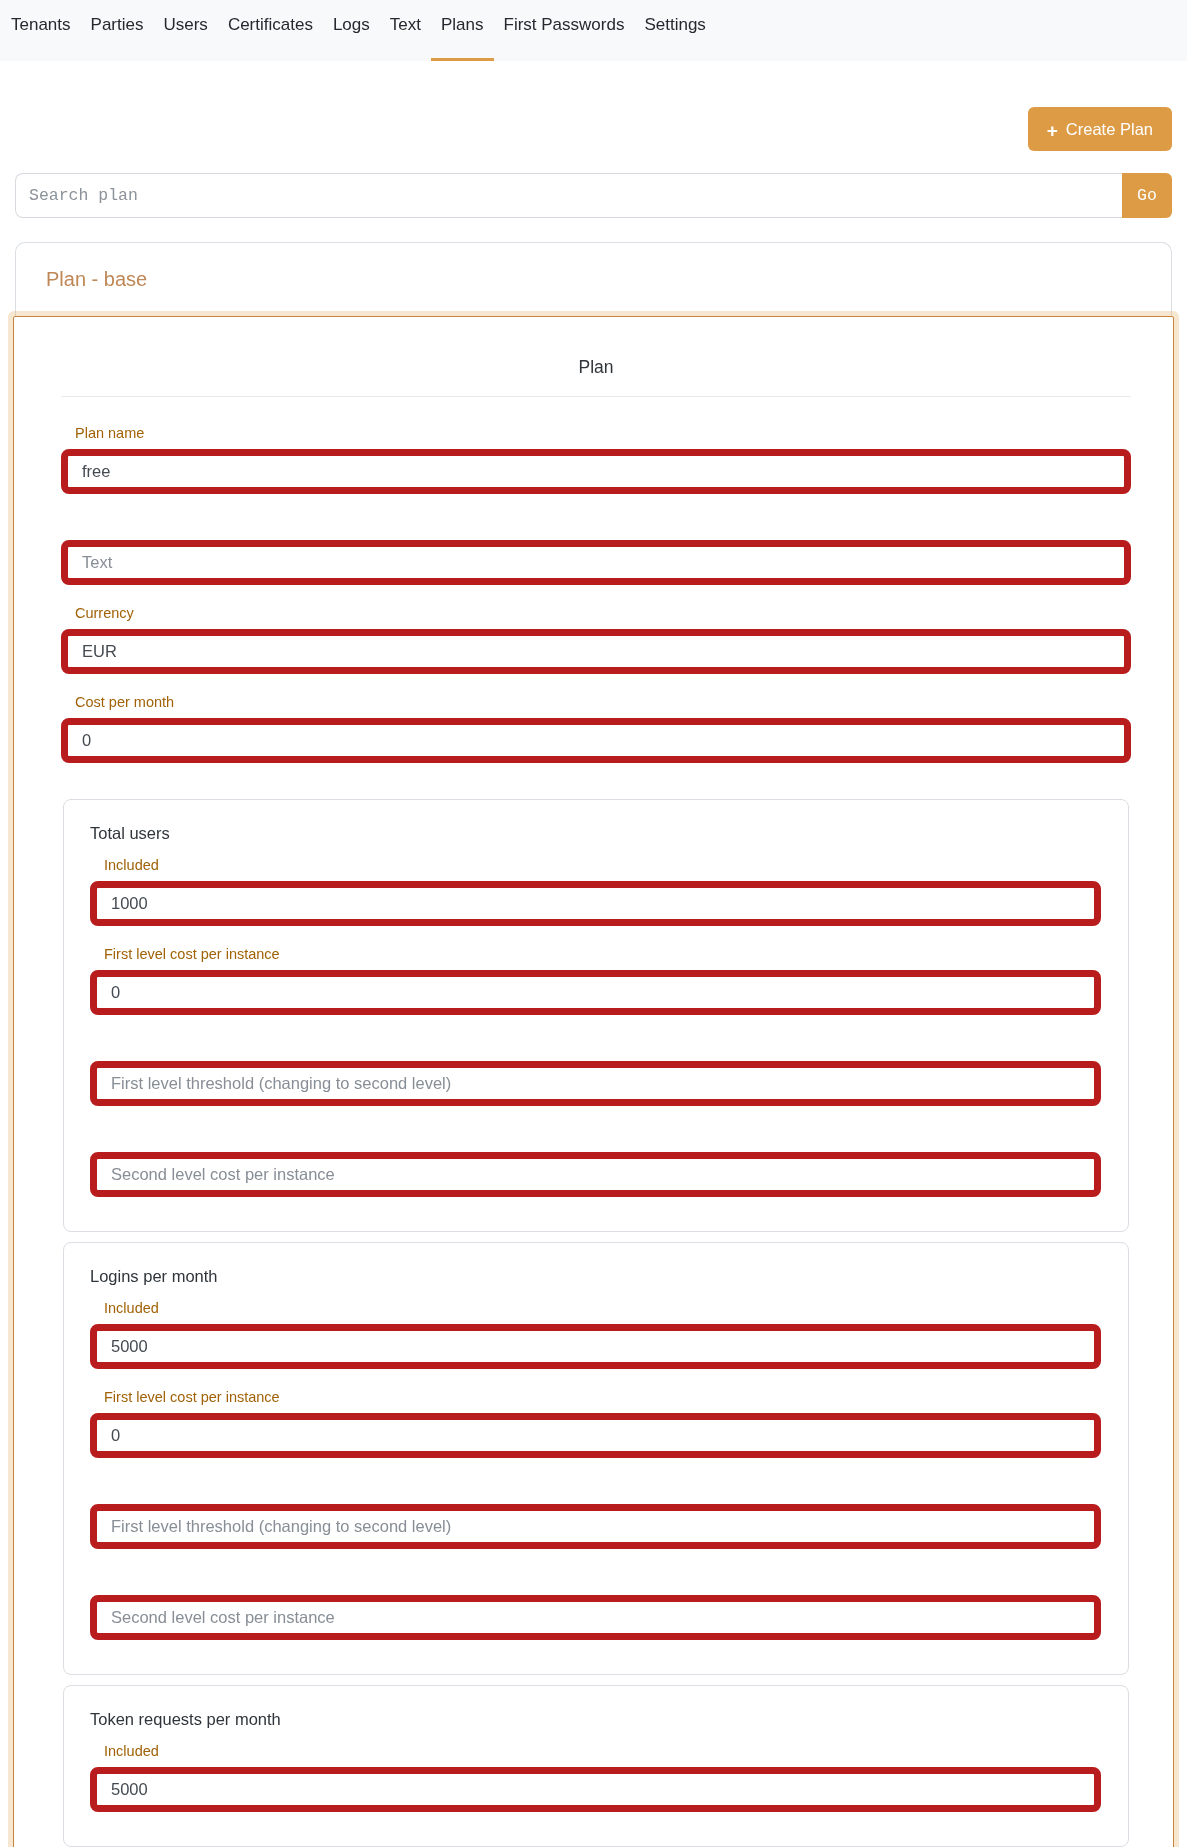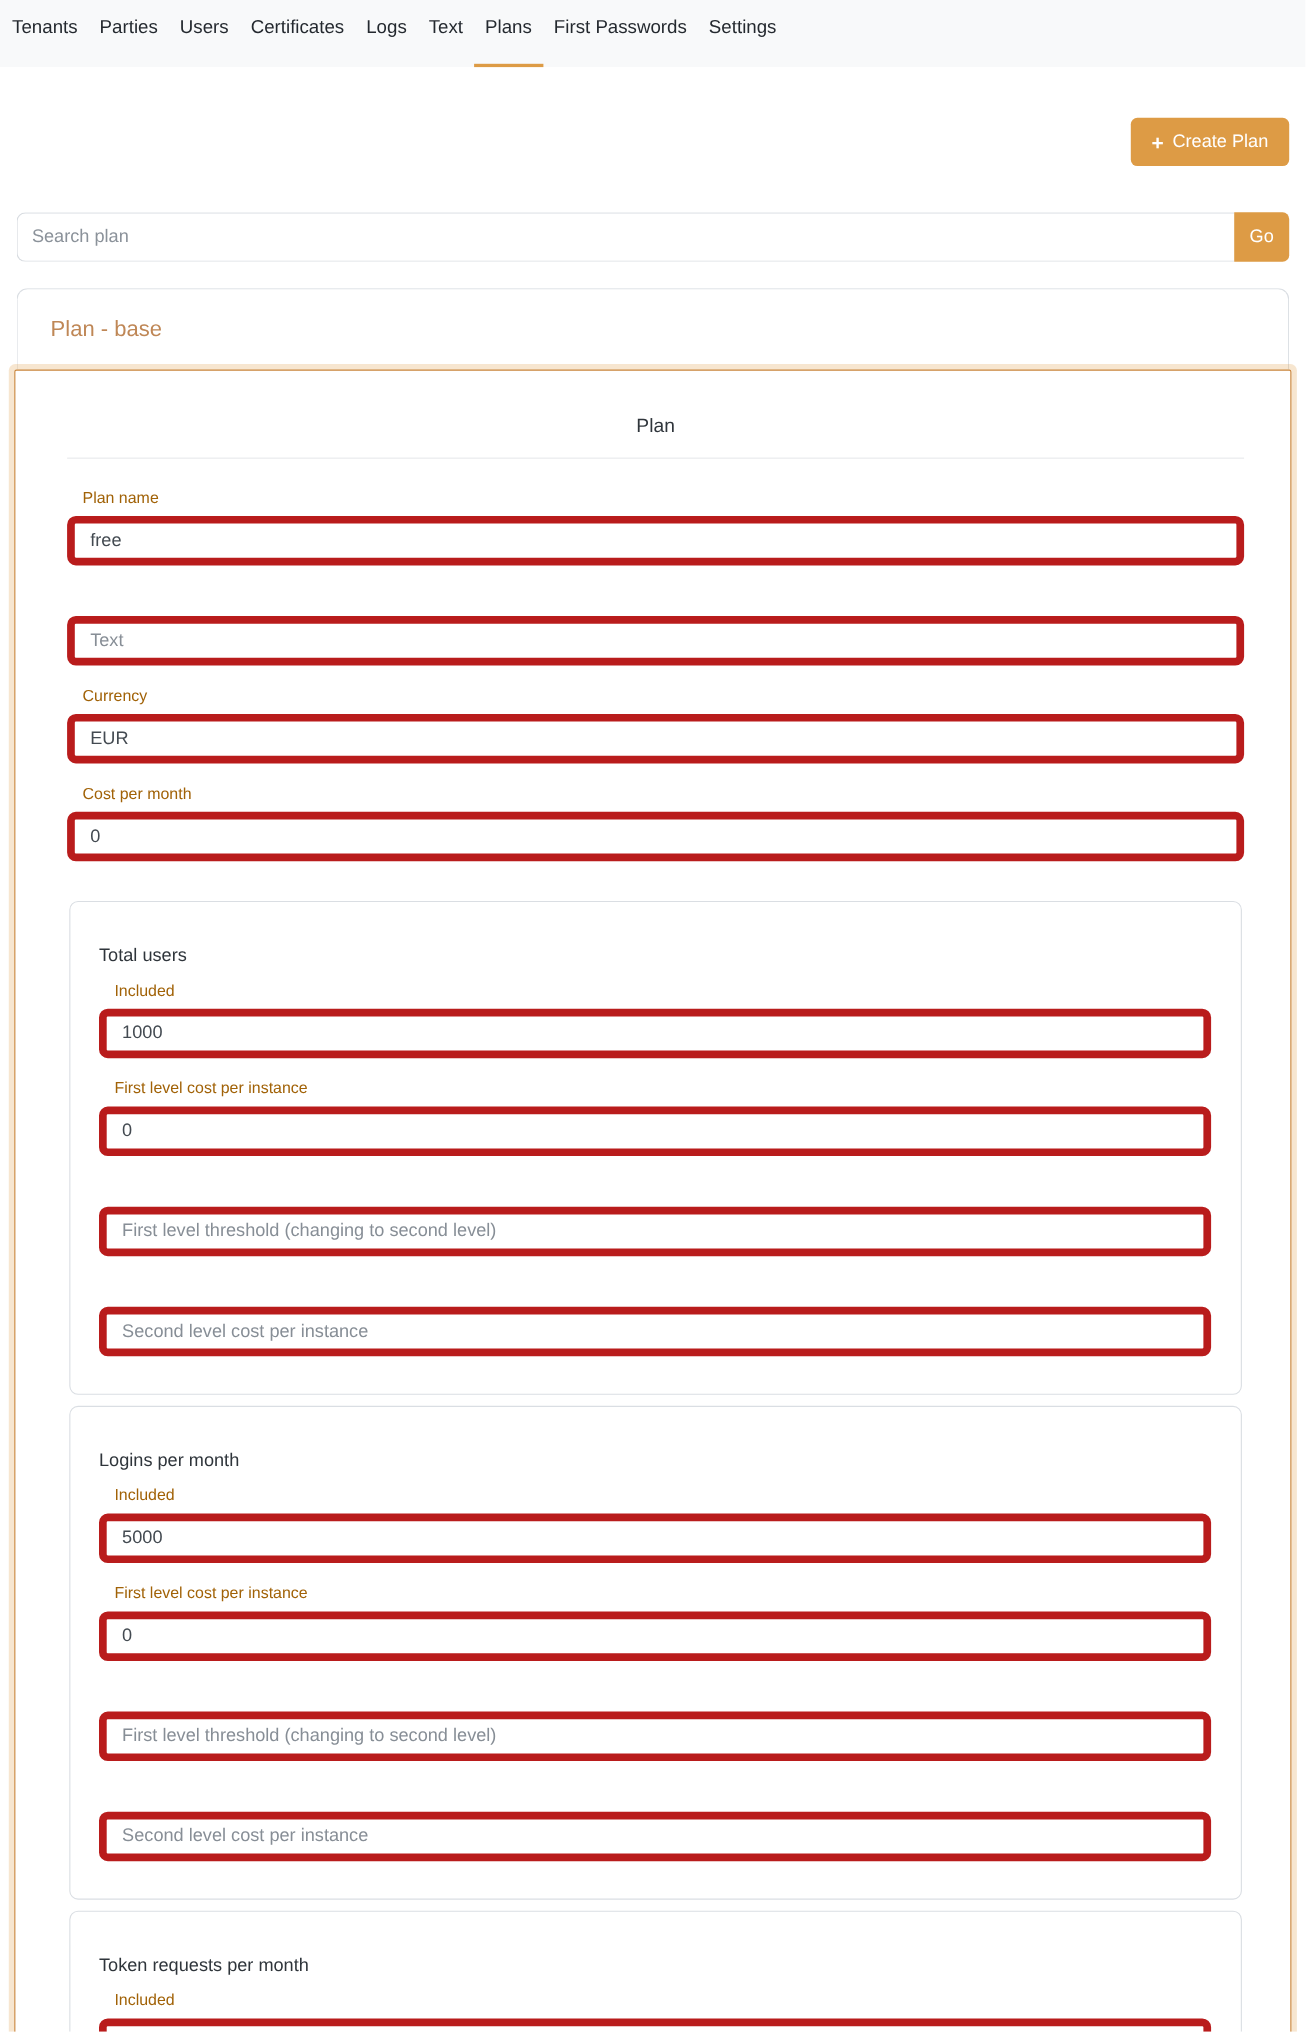--- a/index.html
+++ b/index.html
@@ -54,21 +54,21 @@
     border-radius: 6px;
     padding: 0 19px;
     height: 44px;
     display: inline-flex;
     align-items: center;
     gap: 8px;
     cursor: pointer;
   }
   .plus-glyph { font-size: 19px; font-weight: 700; line-height: 1; position: relative; top: 1px; }
 
-  .search-row { display: flex; margin-top: 42px; }
+  .search-row { display: flex; margin-top: 22px; font-family: Liberation Mono, monospace; }
   .search-input {
     flex: 1;
     height: 45px;
     border: 1px solid #d7dbe0;
     border-right: none;
     border-radius: 8px 0 0 8px;
     padding: 0 13px;
     font-family: inherit;
     font-size: 16.5px;
     color: #434a51;
@@ -152,21 +152,21 @@
   .section-box {
     border: 1px solid #dadee3;
     border-radius: 8px;
     padding: 24px 27px 14px 26px;
     margin: 0 2px 10px 2px;
   }
   .section-title {
     font-size: 16.5px;
     font-weight: 400;
     color: #2f353b;
-    margin: 16px 0 14px 0;
+    margin: 0 0 14px 0;
   }
 </style>
 </head>
 <body>
 
 <div class="viewport">
 
   <nav class="navbar">
     <a class="nav-link">Tenants</a>
     <a class="nav-link">Parties</a>

